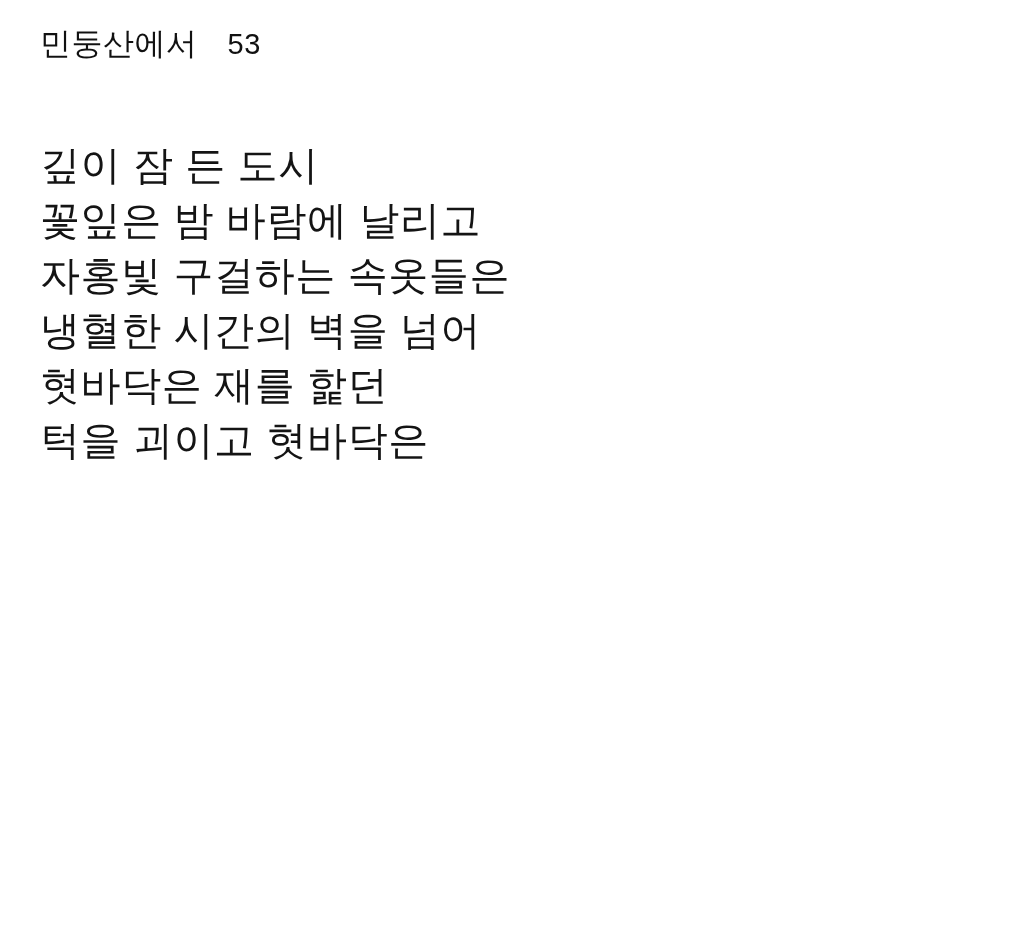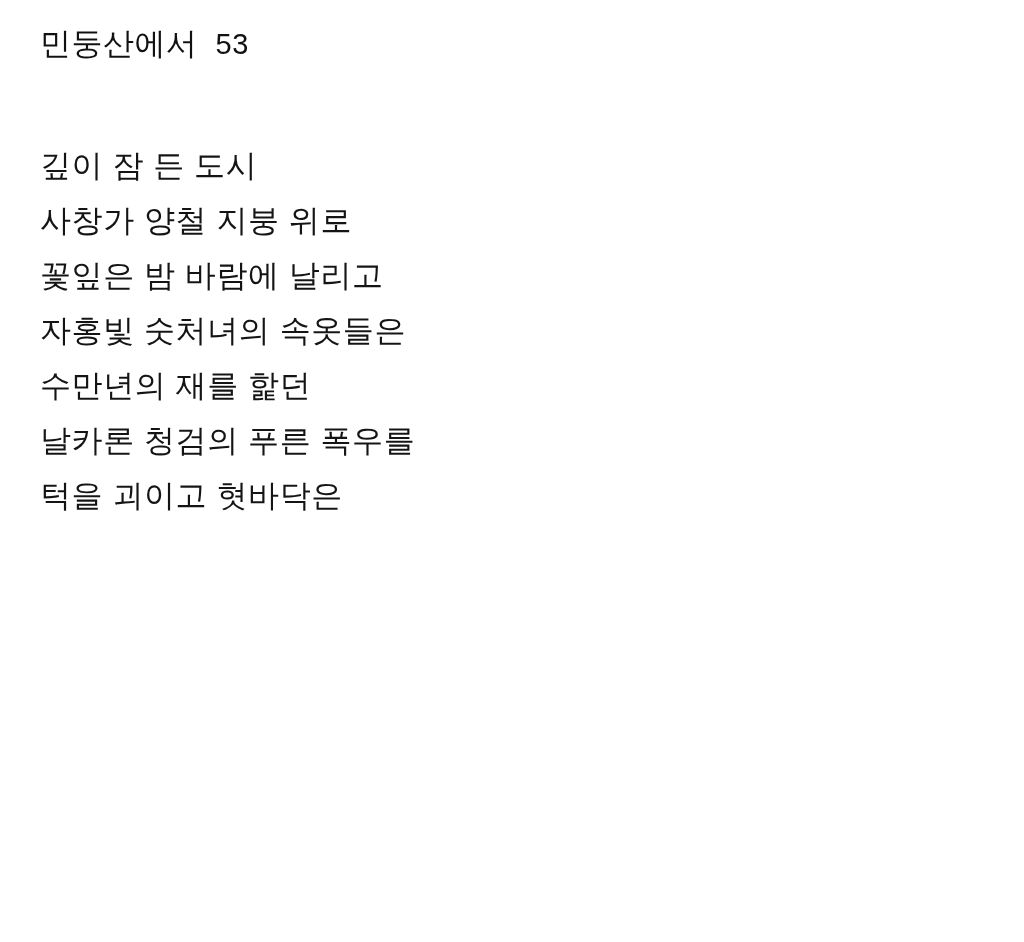--- a/index.html
+++ b/index.html
@@ -32,45 +32,45 @@
     color: #111111;
     margin: 0 0 0 0;
     height: 48px;
   }
   .header .title {
     font-size: 31px;
   }
   .header .page-number {
     font-size: 29px;
     letter-spacing: 0.5px;
+    margin-left: 12px;
   }
   .poem {
     margin-top: 66px;
   }
   .poem-line {
-    font-size: 31px;
+    font-size: 40px;
     line-height: 55px;
     letter-spacing: 0.6px;
     color: #141414;
     white-space: pre;
   }
 </style>
 </head>
 <body>
 
 <div class="page">
 
   <div class="header">
     <span class="title">민둥산에서</span>
     <span class="page-number">53</span>
   </div>
 
   <div class="poem">
     <div class="poem-line">깊이 잠 든 도시</div>
-    <div class="poem-line">사창가 양철 지붕 위로</div>
     <div class="poem-line">꽃잎은 밤 바람에 날리고</div>
-    <div class="poem-line">자홍빛 숫처녀의 속옷들은</div>
-    <div class="poem-line">수만년의 재를 핥던</div>
-    <div class="poem-line">날카론 청검의 푸른 폭우를</div>
+    <div class="poem-line">자홍빛 구걸하는 속옷들은</div>
+    <div class="poem-line">냉혈한 시간의 벽을 넘어</div>
+    <div class="poem-line">혓바닥은 재를 핥던</div>
     <div class="poem-line">턱을 괴이고 혓바닥은</div>
   </div>
 
 </div>
 
 </body></html>

